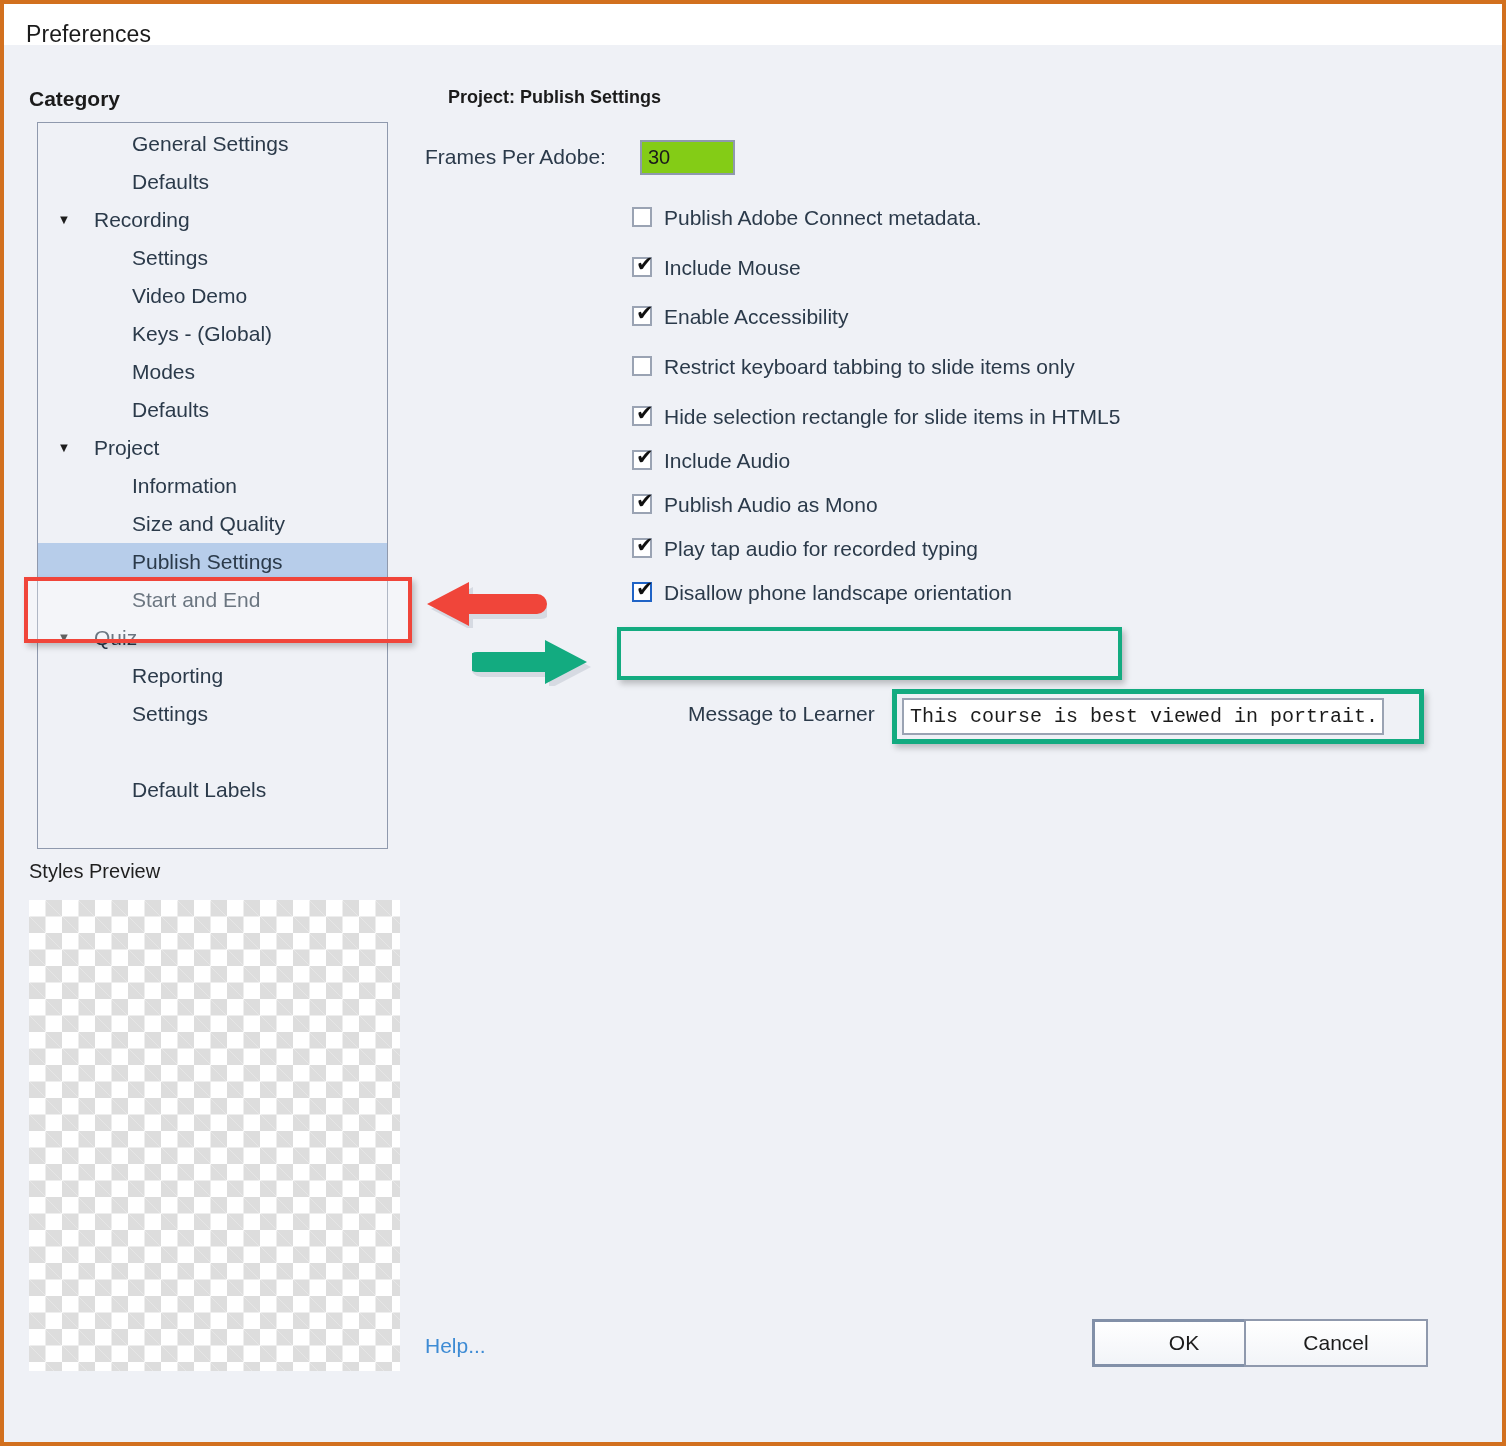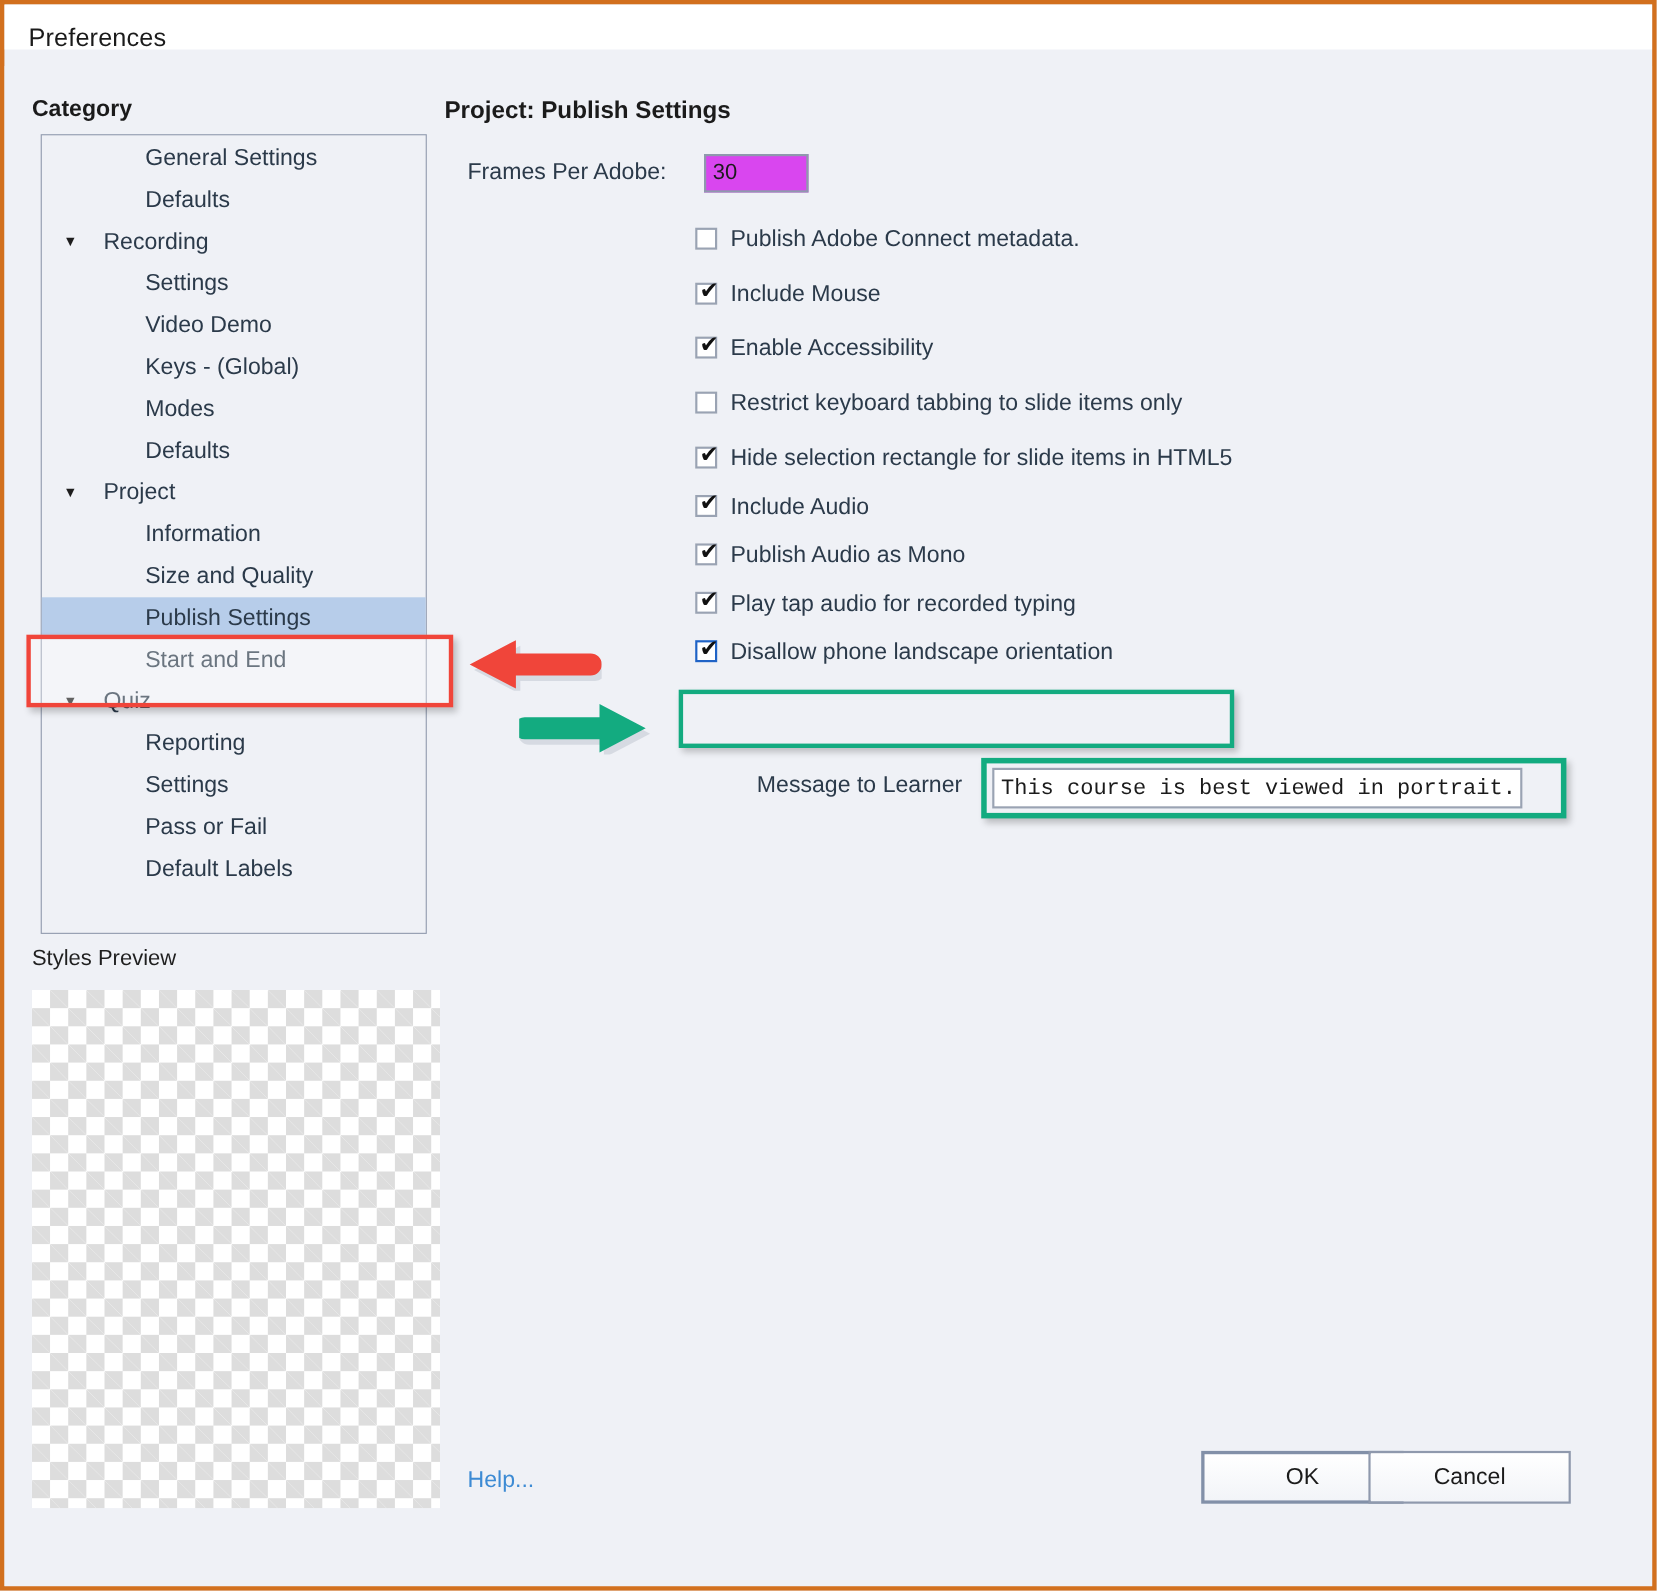--- a/index.html
+++ b/index.html
@@ -92,37 +92,37 @@
     background-image:
       linear-gradient(45deg, #dddddd 25%, transparent 25%, transparent 75%, #dddddd 75%, #dddddd),
       linear-gradient(45deg, #dddddd 25%, transparent 25%, transparent 75%, #dddddd 75%, #dddddd);
     background-size: 33px 33px;
     background-position: 0 0, 16.5px 16.5px;
   }
 
   
   #panel-title {
     position: absolute;
-    left: 400px; top: 27px;
-    font-size: 22px;
+    left: 444px; top: 27px;
+    font-size: 18px;
     font-weight: bold;
     color: #1b1b1b;
   }
   #fps-label {
     position: absolute;
     left: 421px; top: 85px;
     font-size: 21px;
     color: #2b3a4a;
   }
   #fps-input {
     position: absolute;
     left: 636px; top: 80px;
     width: 95px; height: 35px;
     border: 2px solid #8f99ad;
-    background: #d946ef;
+    background: #84cc16;
     font-family: "Liberation Sans", sans-serif;
     font-size: 20px;
     color: #1b1b1b;
     padding: 0 6px;
     outline: none;
   }
 
   
   .cbrow {
     position: absolute;
@@ -300,24 +300,20 @@
         <span class="tw">▼</span>
         <span class="lbl">Quiz</span>
       </div>
       <div class="tree-item lvl1" style="top: 534px;">
         <span class="tw"></span>
         <span class="lbl">Reporting</span>
       </div>
       <div class="tree-item lvl1" style="top: 572px;">
         <span class="tw"></span>
         <span class="lbl">Settings</span>
-      </div>
-      <div class="tree-item lvl1" style="top: 610px;">
-        <span class="tw"></span>
-        <span class="lbl">Pass or Fail</span>
       </div>
       <div class="tree-item lvl1" style="top: 648px;">
         <span class="tw"></span>
         <span class="lbl">Default Labels</span>
       </div>
     </div>
 
   <div id="styles-preview-label">Styles Preview</div>
   <div id="checkerboard"></div>
 

